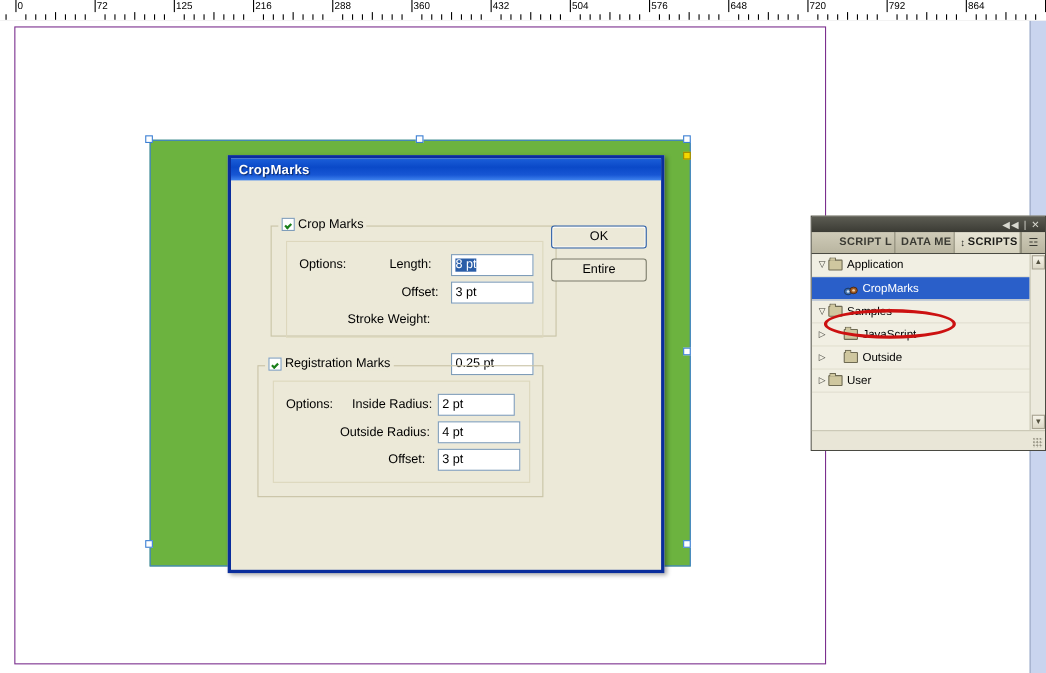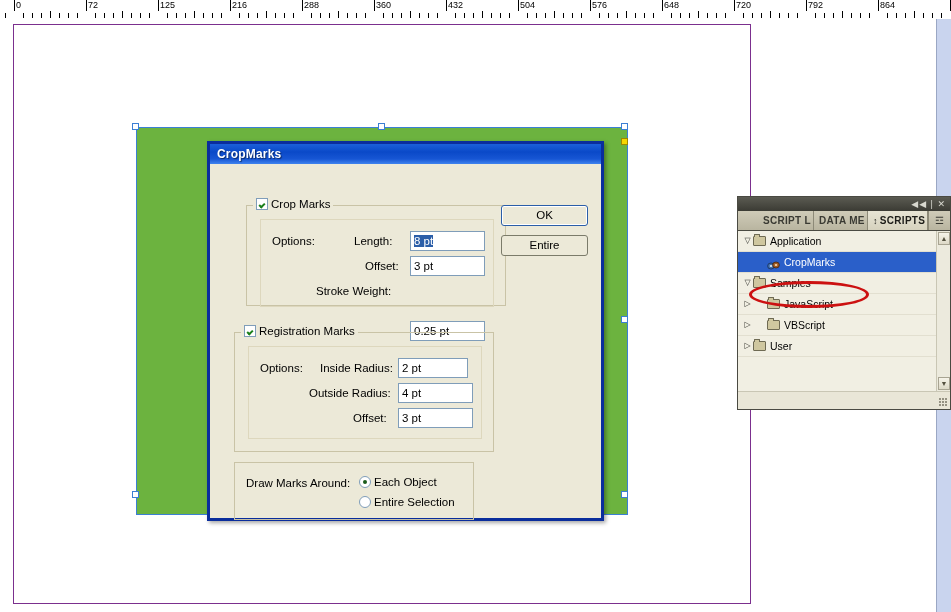--- a/index.html
+++ b/index.html
@@ -395,33 +395,20 @@
       <div class="lbl" style="left:85px;top:29px;">Inside Radius:</div>
       <div class="field" style="left:163px;top:25px;width:70px;">2 pt</div>
 
       <div class="lbl" style="left:74px;top:54px;">Outside Radius:</div>
       <div class="field" style="left:163px;top:50px;width:75px;">4 pt</div>
 
       <div class="lbl" style="left:118px;top:79px;">Offset:</div>
       <div class="field" style="left:163px;top:75px;width:75px;">3 pt</div>
     </div>
 
-    <div class="fieldset" style="left:24px;top:298px;width:240px;height:58px;">
-      <div class="lbl" style="left:11px;top:14px;">Draw Marks Around:</div>
-
-      <div class="radrow" style="left:124px;top:13px;">
-        <span class="radio on"></span>
-        <span>Each Object</span>
-      </div>
-
-      <div class="radrow" style="left:124px;top:33px;">
-        <span class="radio"></span>
-        <span>Entire Selection</span>
-      </div>
-    </div>
 
     <div class="btn default" style="left:291px;top:41px;">OK</div>
     <div class="btn" style="left:291px;top:71px;">Entire</div>
 
   </div>
 </div>
 
 <div id="panel">
 
   <div id="panel-top">
@@ -481,21 +468,21 @@
       <span class="twisty">▷</span>
       <span style="width:14px;flex:0 0 14px;"></span>
       <span class="folder"></span>
       <span>JavaScript</span>
     </div>
 
     <div class="trow">
       <span class="twisty">▷</span>
       <span style="width:14px;flex:0 0 14px;"></span>
       <span class="folder"></span>
-      <span>VBScript</span>
+      <span>Outside</span>
     </div>
 
     <div class="trow">
       <span class="twisty">▷</span>
       <span class="folder"></span>
       <span>User</span>
     </div>
 
     <div id="vscroll">
       <div class="arrbtn" style="top:1px;">▲</div>

